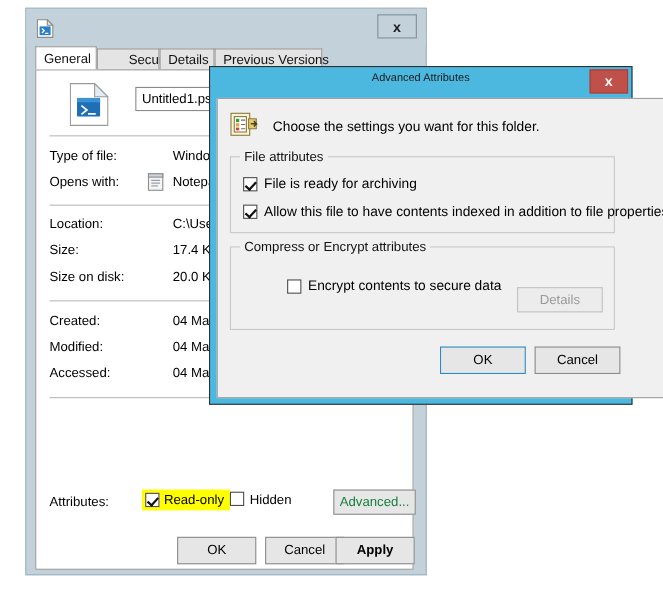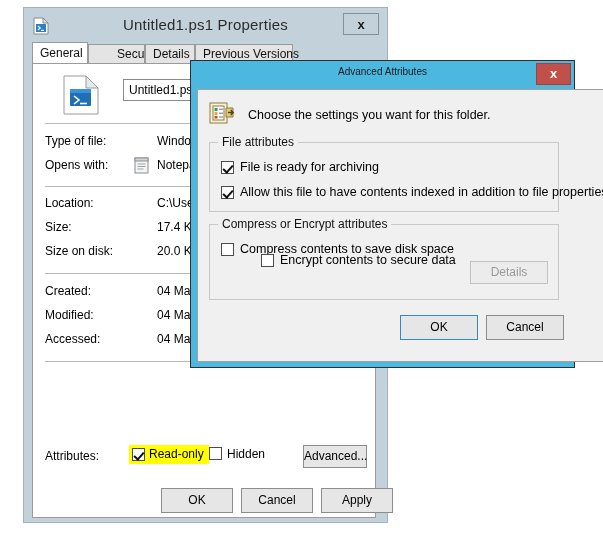--- a/index.html
+++ b/index.html
@@ -158,44 +158,44 @@
     position:absolute;
     left:3px;top:1px;
     width:4px;height:8px;
     border:solid #111;
     border-width:0 2px 2px 0;
     transform:rotate(42deg);
   }
   #advanced-btn{
     position:absolute;
     left:258px;top:0px;
-    width:64px;height:23px;
+    width:75px;height:23px;
     background:#e6e6e6;
     border:1px solid #8c8c8c;
     font-size:12px;line-height:21px;text-align:center;
-    box-sizing:border-box;cursor:pointer;color:#000000;
+    box-sizing:border-box;cursor:pointer;color:#15803d;
   }
 
   
   #props-buttons{
     position:absolute;
     left:5px; bottom:6px;
     width:353px;height:28px;
   }
   .btn{
     position:absolute;top:0;
     width:72px;height:25px;
     background:#e6e6e6;
     border:1px solid #8c8c8c;
     font-size:12px;line-height:23px;text-align:center;
     box-sizing:border-box;cursor:pointer;color:#000;
   }
   #btn-ok{left:132px;}
   #btn-cancel{left:212px;}
-  #btn-apply{left:292px;}
+  #btn-apply{left:276px;font-weight:bold;}
 
   
   #adv-window{
     position:absolute;
     left:190px; top:60px;
     width:385px; height:308px;
     background:#4cb8e0;
     border:1px solid #2f2f2f;
     box-sizing:border-box;
   }
@@ -293,21 +293,20 @@
   <div id="props-titlebar">
     <span id="props-icon">
       <svg width="16" height="18" viewBox="0 0 16 18">
         <path d="M1 1 h9 l5 5 v11 h-14 z" fill="#ffffff" stroke="#8a8a8a" stroke-width="1"></path>
         <path d="M10 1 l5 5 h-5 z" fill="#dfe8ee" stroke="#8a8a8a" stroke-width="1"></path>
         <rect x="3" y="7" width="10" height="8" fill="#2b7fc4"></rect>
         <path d="M5 9 l2.2 2 l-2.2 2" fill="none" stroke="#ffffff" stroke-width="1.2"></path>
         <path d="M8 13.4 h3" stroke="#ffffff" stroke-width="1.2"></path>
       </svg>
     </span>
-    <div id="props-title">Untitled1.ps1 Properties</div>
     <div id="props-close">x</div>
   </div>
 
   <div id="props-body">
 
     <div id="tabstrip">
       <div class="tab active" style="left:0px;width:56px;">General</div>
       <div class="tab" style="left:56px;width:57px;padding-left:28px;">Security</div>
       <div class="tab" style="left:113px;width:50px;">Details</div>
       <div class="tab" style="left:163px;width:98px;">Previous Versions</div>
@@ -441,24 +440,20 @@
 
       <span class="cbrow" id="cb-index">
         <span class="cb checked"></span>
         <span>Allow this file to have contents indexed in addition to file properties</span>
       </span>
     </div>
 
     <div class="group" id="group-crypt">
       <span class="group-title">Compress or Encrypt attributes</span>
 
-      <span class="cbrow" id="cb-compress">
-        <span class="cb"></span>
-        <span>Compress contents to save disk space</span>
-      </span>
 
       <span class="cbrow" id="cb-encrypt">
         <span class="cb"></span>
         <span>Encrypt contents to secure data</span>
       </span>
 
       <div id="details-btn">Details</div>
     </div>
 
     <div id="adv-buttons">

